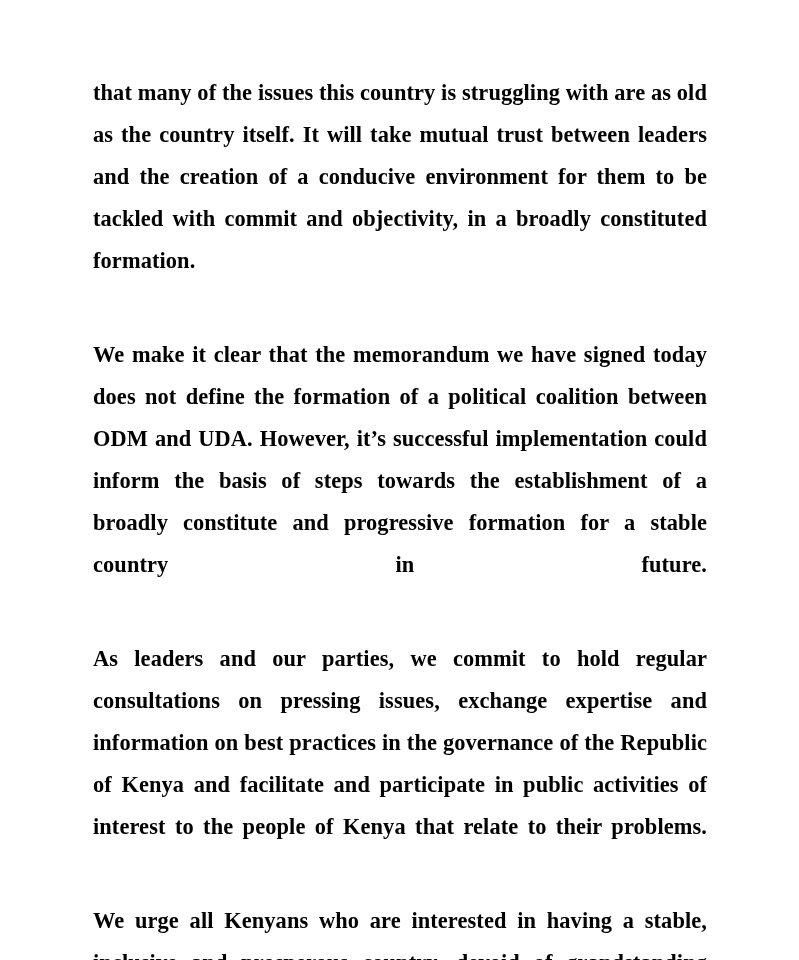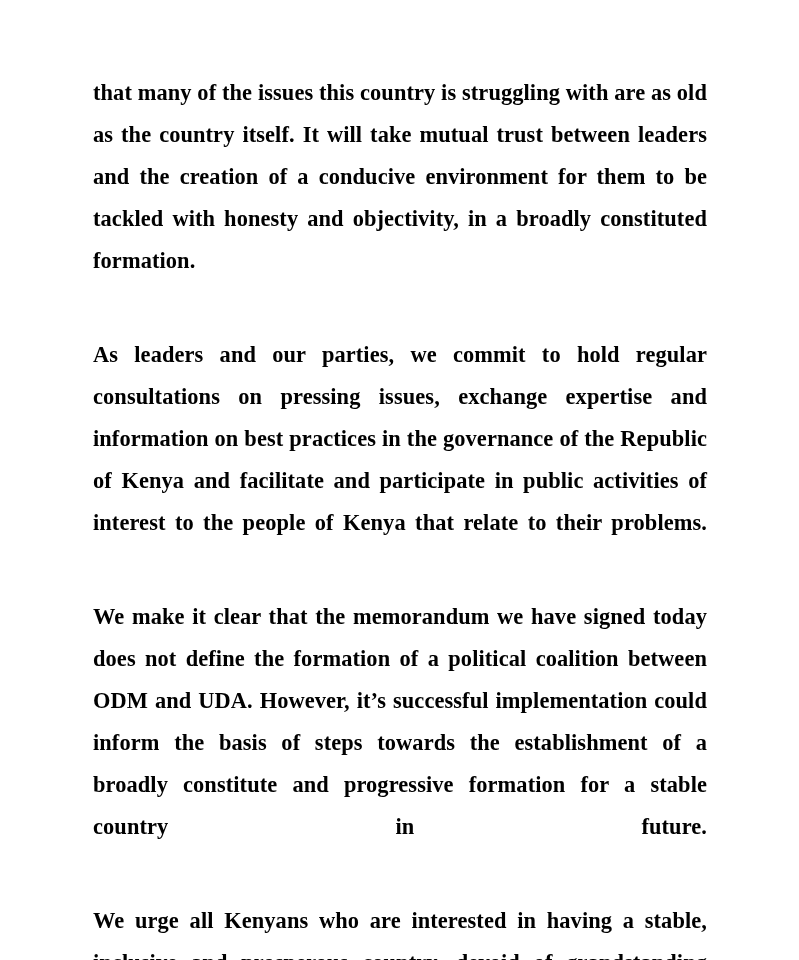--- a/index.html
+++ b/index.html
@@ -50,23 +50,23 @@
     width: 100%;
   }
 </style>
 </head>
 <body>
 
 <div class="page" style="background: rgb(255, 255, 255); color: rgb(0, 0, 0);">
 
   <div class="doc-body">
 
-    <p class="para">that many of the issues this country is struggling with are as old as the country itself. It will take mutual trust between leaders and the creation of a conducive environment for them to be tackled with honesty and objectivity, in a broadly constituted formation.</p>
+    <p class="para">that many of the issues this country is struggling with are as old as the country itself. It will take mutual trust between leaders and the creation of a conducive environment for them to be tackled with commit and objectivity, in a broadly constituted formation.</p>
+
+    <p class="para">We make it clear that the memorandum we have signed today does not define the formation of a political coalition between ODM and UDA. However, it’s successful implementation could inform the basis of steps towards the establishment of a broadly constitute and progressive formation for a stable country in future.</p>
 
     <p class="para">As leaders and our parties, we commit to hold regular consultations on pressing issues, exchange expertise and information on best practices in the governance of the Republic of Kenya and facilitate and participate in public activities of interest to the people of Kenya that relate to their problems.</p>
-
-    <p class="para">We make it clear that the memorandum we have signed today does not define the formation of a political coalition between ODM and UDA. However, it’s successful implementation could inform the basis of steps towards the establishment of a broadly constitute and progressive formation for a stable country in future.</p>
 
     <p class="para">We urge all Kenyans who are interested in having a stable, inclusive and prosperous country, devoid of grandstanding</p>
 
   </div>
 
 </div>
 
 </body></html>

